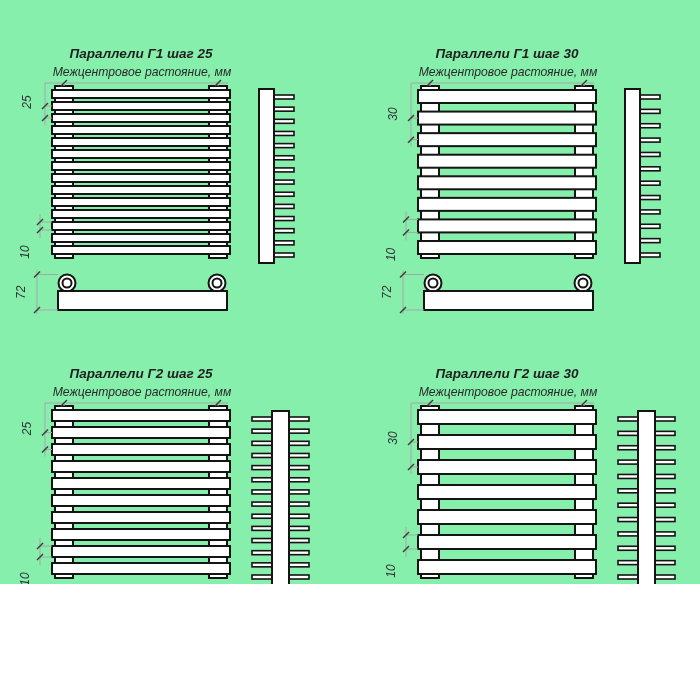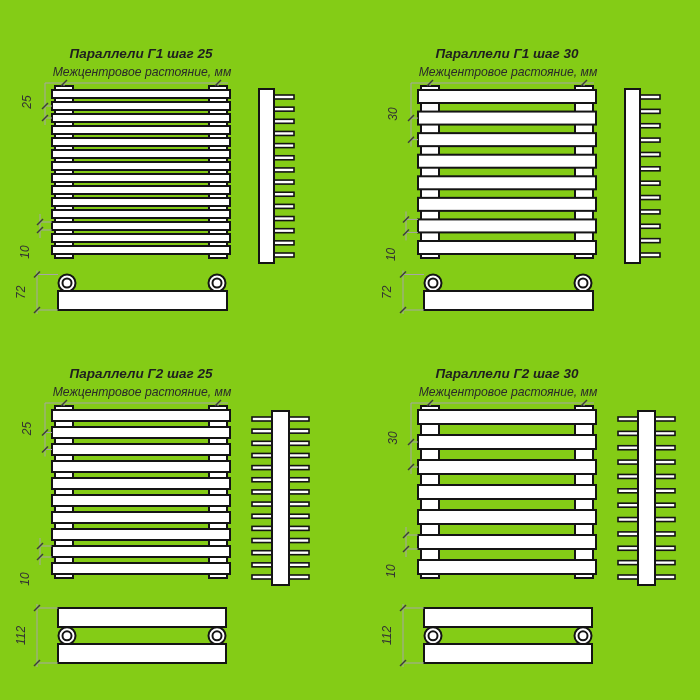--- a/index.html
+++ b/index.html
@@ -1,16 +1,16 @@
 <!DOCTYPE html>
 <html><head>
 <meta charset="utf-8">
 <style>
   html,body{margin:0;padding:0;background:#ffffff;}
-  #stage{position:relative;width:700px;height:700px;background:#84cc16;overflow:hidden;}
+  #stage{position:relative;width:700px;height:584px;background:#86efac;overflow:hidden;}
   svg text{font-family:"Liberation Sans","DejaVu Sans",sans-serif;font-style:italic;}
   .t-title{font-size:13.5px;font-weight:bold;fill:#1f1f1f;}
   .t-sub{font-size:12.2px;font-weight:500;fill:#2a2a2a;}
   .t-dim{font-size:12px;fill:#333;}
 </style>
 </head>
 <body>
 
 <div id="stage">
   <svg id="dwg" width="700" height="700" viewBox="0 0 700 700">

